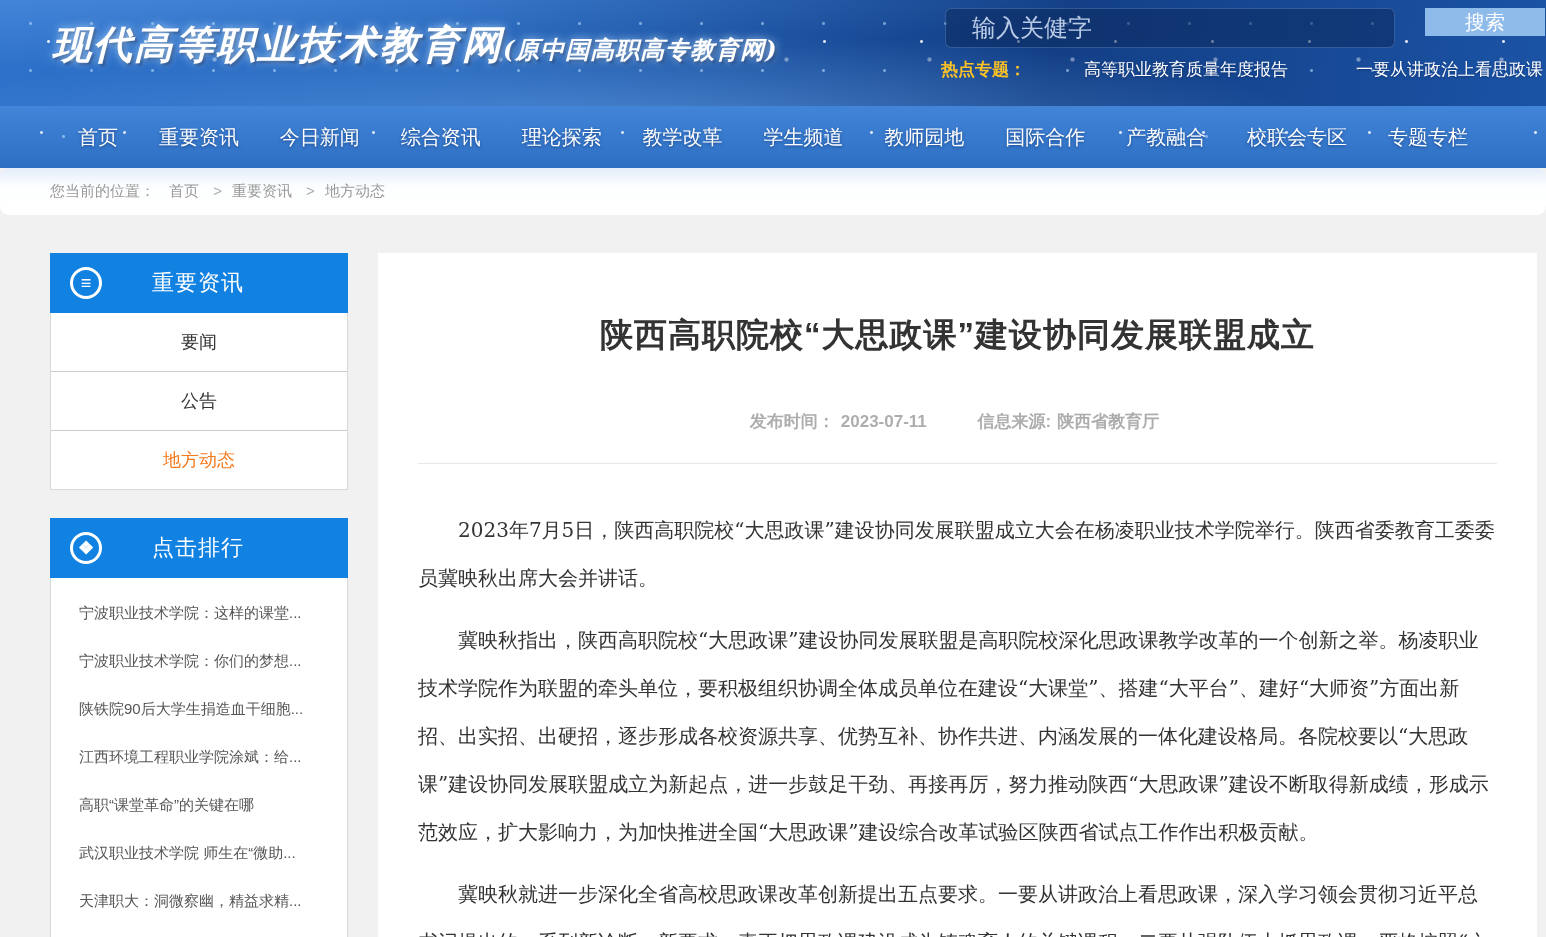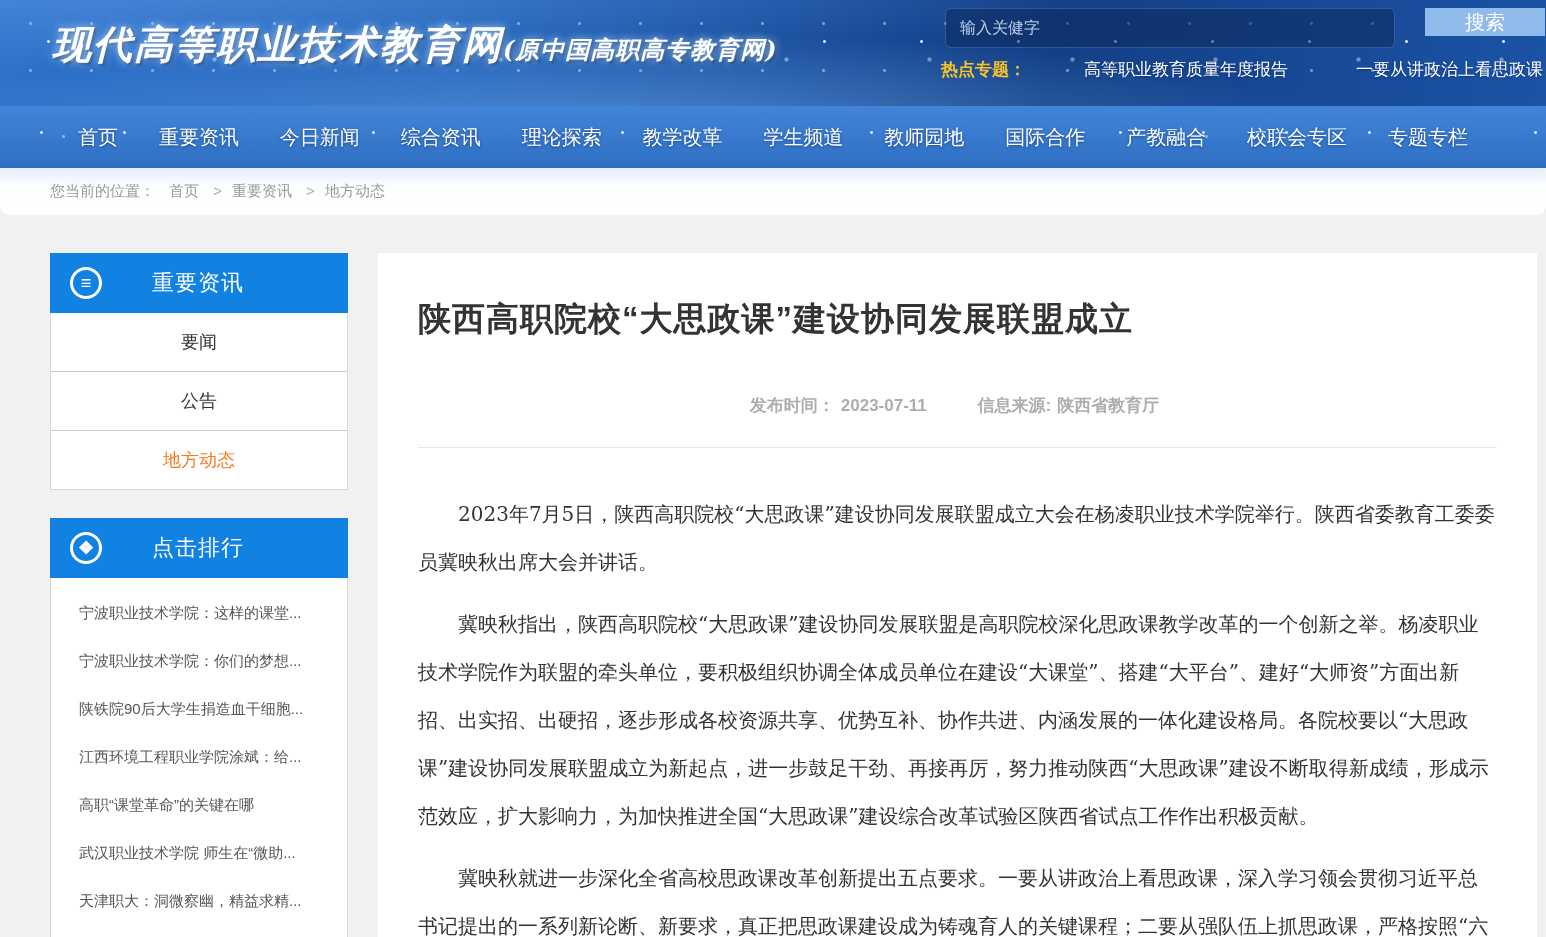--- a/index.html
+++ b/index.html
@@ -30,21 +30,21 @@
   .logo .logo-main { font-size:39px; letter-spacing:2px; }
   .logo .logo-sub  { font-size:24px; letter-spacing:1px; }
   .search-box {
     position:absolute; left:945px; top:8px; width:450px; height:40px;
   }
   .search-box input {
     width:100%; height:100%;
     background:rgba(13,42,92,.55);
     border:1px solid rgba(120,160,220,.35);
     border-radius:6px; outline:none;
-    color:#fff; font-size:16px; padding:0 14px;
+    color:#fff; font-size:24px; padding:0 26px;
     font-family:"Liberation Sans", sans-serif;
   }
   .search-box input::placeholder { color:rgba(222,236,255,.82); }
   .search-btn {
     position:absolute; left:1425px; top:8px; width:120px; height:28px;
     background:#8fbbea; border:none; border-radius:0;
     color:#fff; font-size:20px; cursor:pointer;
     font-family:Liberation Sans, sans-serif;
   }
   .hot-row {
@@ -108,22 +108,22 @@
     height:48px; line-height:48px; padding:0 12px 0 28px;
     font-size:15px; color:#555; white-space:nowrap; overflow:hidden;
     cursor:pointer;
   }
   
   .main-card {
     flex:1; background:#fff; min-height:720px;
     padding:44px 40px 60px;
   }
   .article-title {
-    font-size:33px; font-weight:bold; color:#333;
-    letter-spacing:1px; margin:0;
+    text-align:center; font-size:33px; font-weight:bold; color:#333;
+    letter-spacing:1px; margin:16px;
   }
   .article-meta {
     text-align:center; color:#adadad; font-size:17px; margin-top:52px;
     white-space:nowrap;
   }
   .article-meta .meta-group { margin:0 20px;font-weight:bold; }
   .article-meta span { margin-right:6px; }
   .divider { border-bottom:1px solid #e8e8e8; margin-top:30px; }
   .article-body {
     margin-top:42px;

